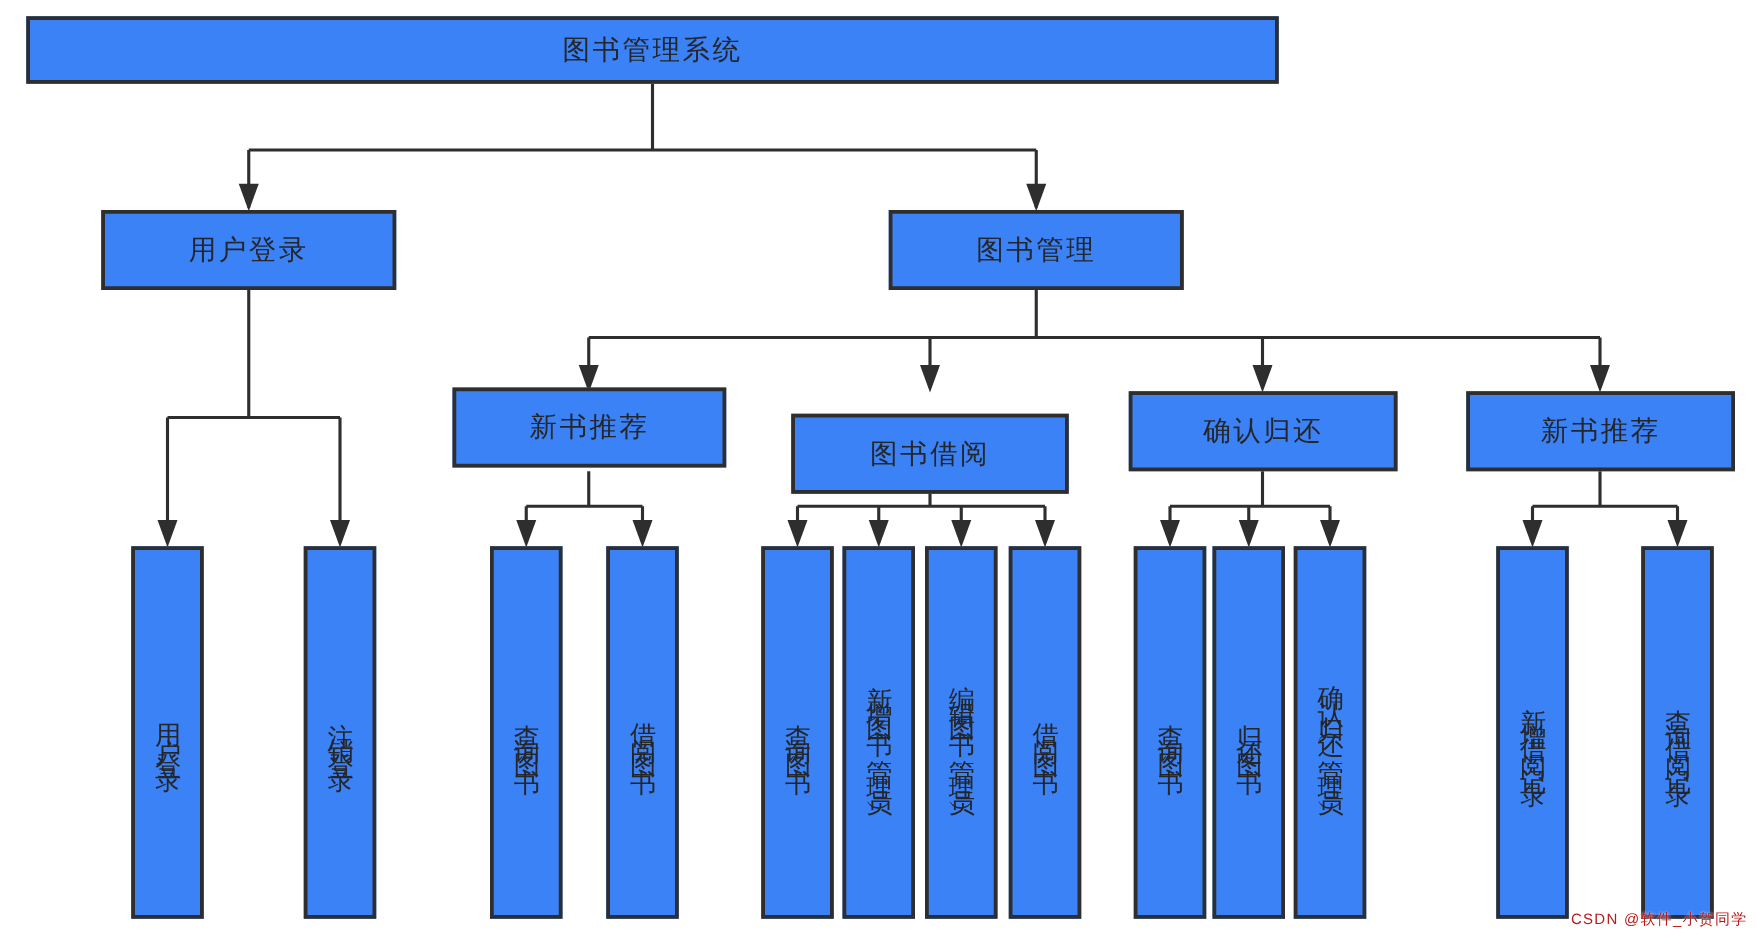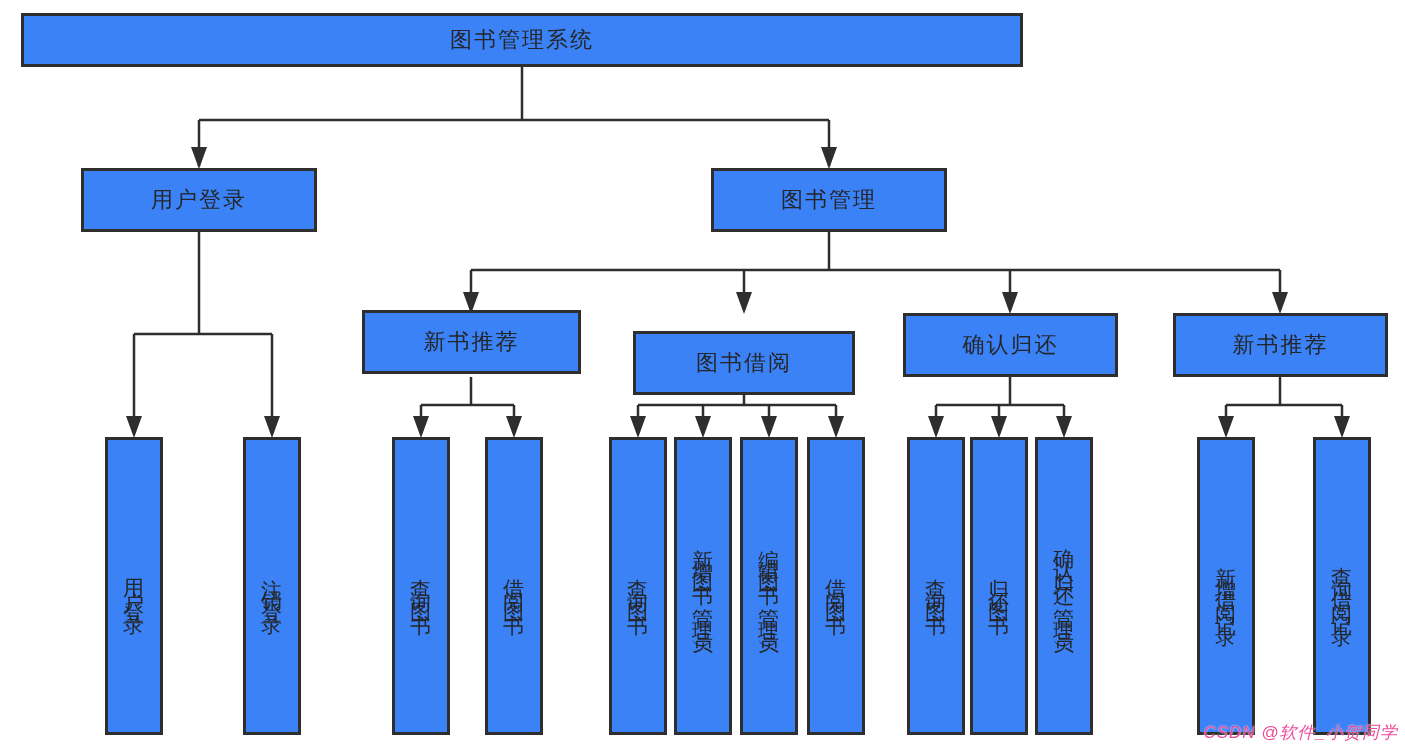--- a/index.html
+++ b/index.html
@@ -62,26 +62,25 @@
   .l-borrow-book   { left: 807px;  }
   .l-query-current { left: 907px;  }
   .l-return-book   { left: 970px;  }
   .l-confirm-return{ left: 1035px; }
   .l-add-record    { left: 1197px; }
   .l-query-record  { left: 1313px; }
   #watermark {
     position: absolute;
     right: 7px;
     bottom: 3px;
-    font-size: 17px;
+    font-size: 12px;
     letter-spacing: 1px;
-    color: #ec4899;
+    color: #b91c1c;
     text-shadow: 0 0 2px #ffffff;
     z-index: 5;
-    font-style: italic;
   }
 </style>
 </head>
 <body>
 
 <div id="canvas">
 
   <svg id="connectors" viewBox="0 0 1405 747" xmlns="http://www.w3.org/2000/svg">
     <g stroke="#2e2e2e" stroke-width="2.5" fill="none">
 

